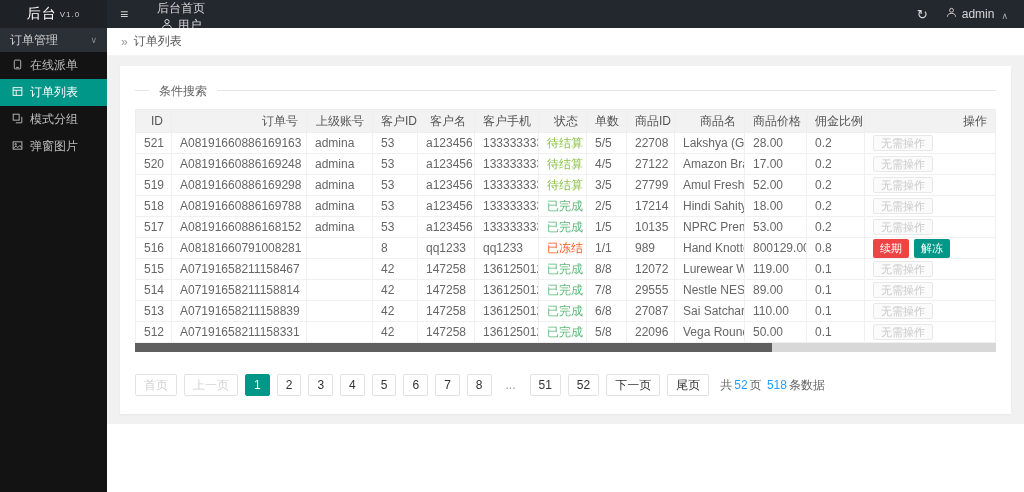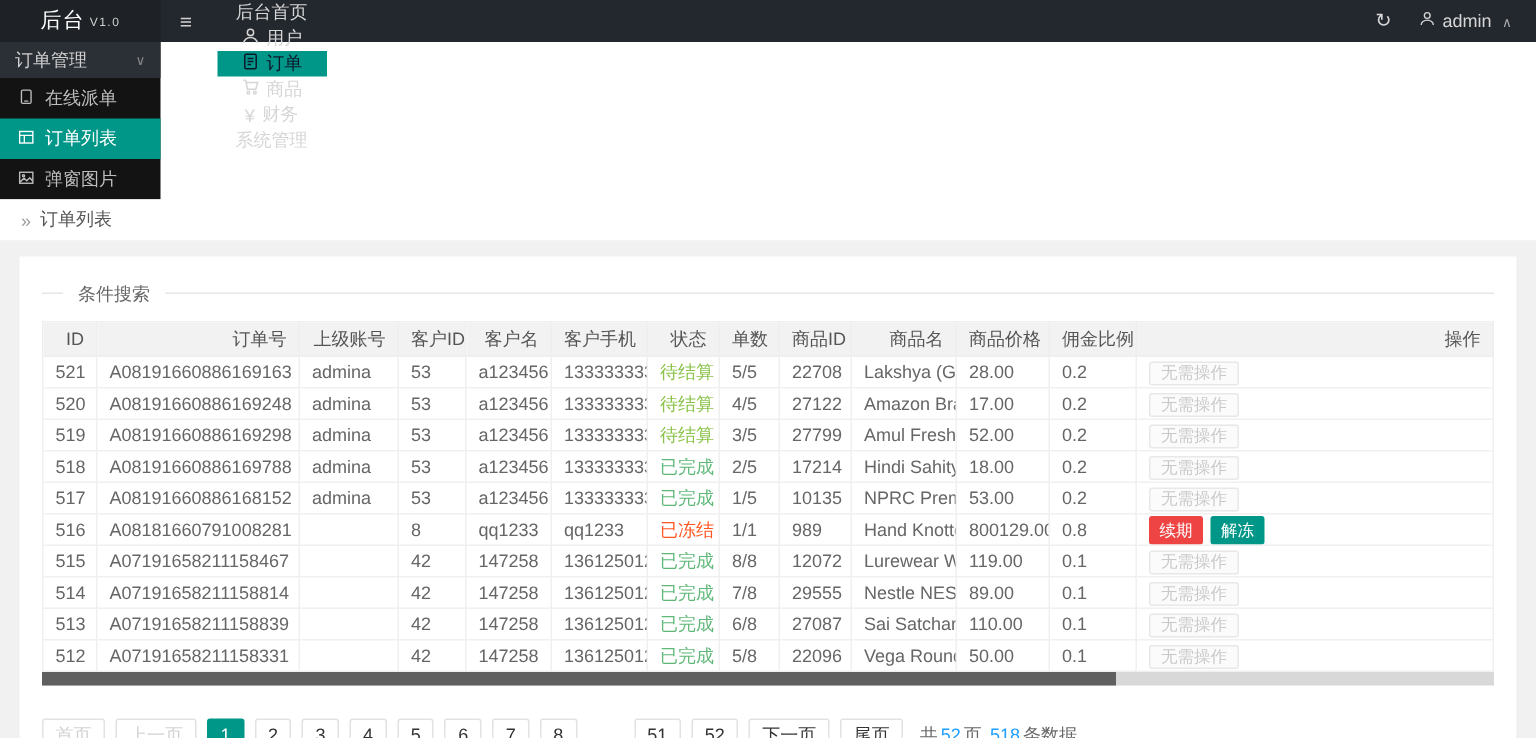--- a/index.html
+++ b/index.html
@@ -17,21 +17,21 @@
   .nav-item { display:flex; align-items:center; gap:5px; padding:0 16px; color:#d6d6d6; cursor:pointer; }
   .nav-item svg { width:12px; height:12px; }
   .nav-item.active { background:#009688; color:#0f172a; }
   .topbar-right { margin-left:auto; display:flex; align-items:center; gap:18px; padding-right:16px; }
   .refresh { font-size:13px; color:#d6d6d6; cursor:pointer; }
   .admin-box { display:flex; align-items:flex-end; gap:5px; color:#d6d6d6; cursor:pointer; }
   .admin-box svg { width:11px; height:11px; }
   .caret { font-size:9px; color:#aaa; margin-left:2px; }
 
   
-  .shell { display:flex; height:464px;flex-direction:column; }
+  .shell { display:flex; height:464px; }
   .sidebar { width:107px; background:#131313; flex-shrink:0; }
   .side-group { height:24px; background:#2b2f36; color:#cfcfcf; display:flex; align-items:center;
     justify-content:space-between; padding:0 10px; cursor:pointer; }
   .side-group .caret { color:#8a8a8a; }
   .side-item { height:27px; display:flex; align-items:center; gap:7px; padding-left:12px;
     color:#bdbdbd; cursor:pointer; }
   .side-item svg { width:11px; height:11px; flex-shrink:0; }
   .side-item.active { background:#009688; color:#fff; }
 
   .main { flex:1; background:#fff; display:flex; flex-direction:column; }
@@ -153,20 +153,27 @@
             <path d="M4.5 9.2h3"></path>
           </svg></span>
       <span>在线派单</span>
     </div>
     <div class="side-item active">
       <span><svg viewBox="0 0 12 12" fill="none" stroke="currentColor" stroke-width="1">
             <rect x="1.2" y="1.8" width="9.6" height="8.4"></rect>
             <path d="M1.2 4.6h9.6M4.6 4.6v5.6"></path>
           </svg></span>
       <span>订单列表</span>
+    </div>
+    <div class="side-item">
+      <span><svg viewBox="0 0 12 12" fill="none" stroke="currentColor" stroke-width="1">
+            <rect x="1.3" y="1.3" width="6.5" height="6.5"></rect>
+            <path d="M4.2 10.7h6.5V4.2"></path>
+          </svg></span>
+      <span>模式分组</span>
     </div>
     <div class="side-item">
       <span><svg viewBox="0 0 12 12" fill="none" stroke="currentColor" stroke-width="1">
             <rect x="1.2" y="2" width="9.6" height="8"></rect>
             <circle cx="4" cy="4.6" r="0.8"></circle>
             <path d="M1.6 9l2.8-2.6 2 1.8 2.2-2.2 2 2.4"></path>
           </svg></span>
       <span>弹窗图片</span>
     </div>
   </div>

